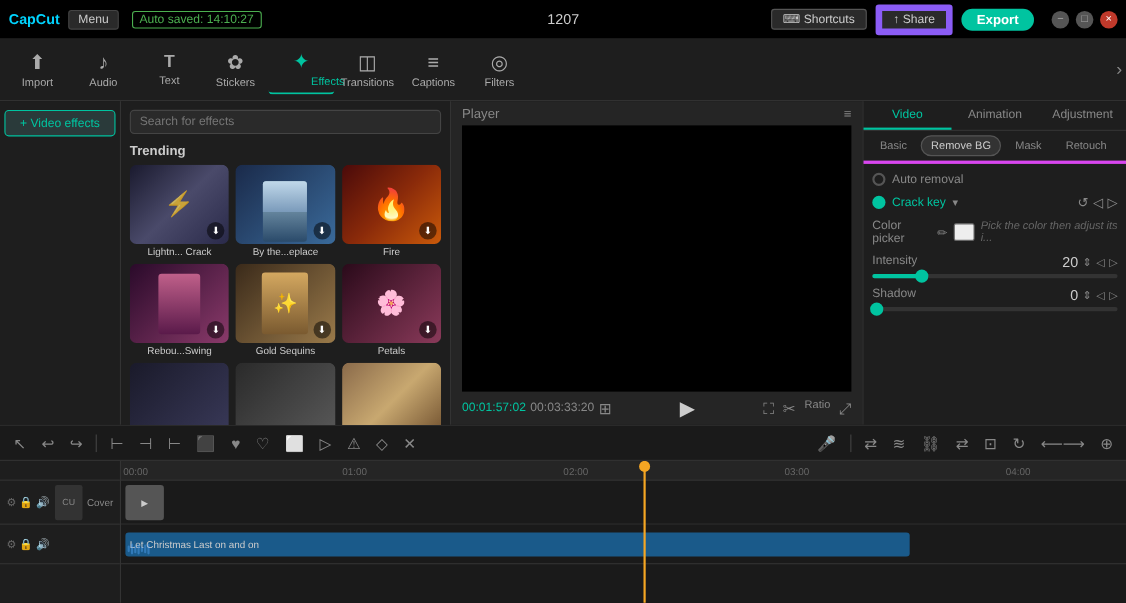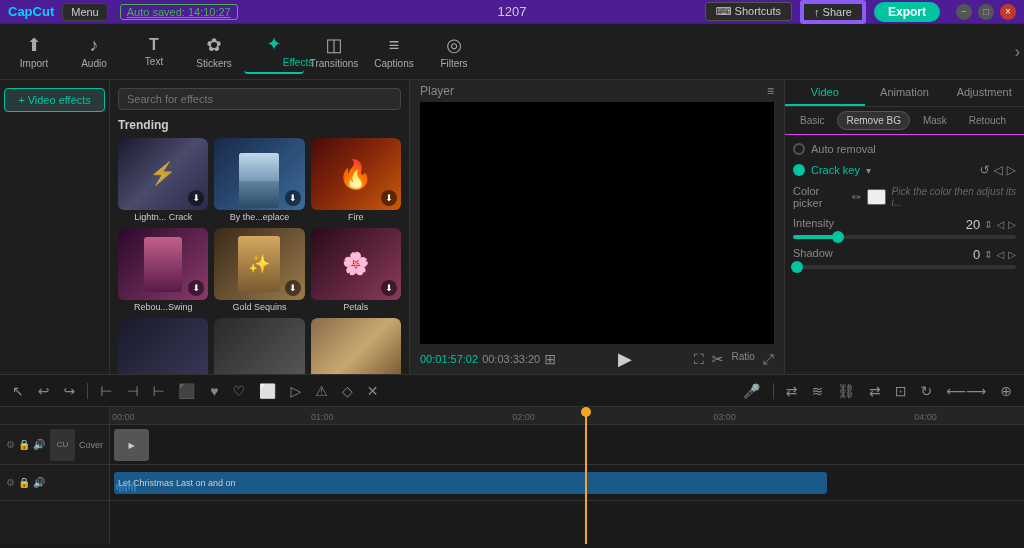--- a/index.html
+++ b/index.html
@@ -1,26 +1,26 @@
 <!DOCTYPE html>
 <html><head>
   <meta charset="utf-8">
   <style>
     * { box-sizing: border-box; margin: 0; padding: 0; }
     body { background: #1a1a1a; color: #ccc; font-family: 'Segoe UI', sans-serif; font-size: 12px; width: 1024px; height: 548px; overflow: hidden; }
 
     
-    .top-bar { display: flex; align-items: center; background: #4c1d95; height: 24px; padding: 0 8px; border-bottom: 1px solid #333; }
+    .top-bar { display: flex; align-items: center; background: #000000; height: 36px; padding: 0 8px; border-bottom: 1px solid #333; }
     .logo { color: #00d4ff; font-weight: bold; font-size: 13px; margin-right: 8px; }
     .menu-btn { background: #2a2a2a; border: 1px solid #444; color: #ccc; padding: 2px 8px; border-radius: 3px; cursor: pointer; font-size: 11px; margin-right: 12px; }
-    .auto-saved { color: #4caf50; font-size: 11px; border: 1px solid #4caf50; padding: 1px 6px; border-radius: 3px; margin-right: auto; text-decoration: underline; }
+    .auto-saved { color: #4caf50; font-size: 11px; border: 1px solid #4caf50; padding: 1px 6px; border-radius: 3px; margin-right: auto; }
     .title-center { position: absolute; left: 50%; transform: translateX(-50%); color: #ccc; font-size: 13px; }
     .top-right { display: flex; align-items: center; gap: 8px; margin-left: auto; }
     .shortcuts-btn { background: #2a2a2a; border: 1px solid #555; color: #ccc; padding: 2px 10px; border-radius: 3px; cursor: pointer; font-size: 11px; }
-    .share-btn { background: #2a2a2a; border: 4px solid #8b5cf6; color: #ccc; padding: 2px 10px; border-radius: 3px; cursor: pointer; font-size: 11px; }
+    .share-btn { background: #2a2a2a; border: 6px solid #8b5cf6; color: #ccc; padding: 2px 10px; border-radius: 3px; cursor: pointer; font-size: 11px; }
     .export-btn { background: #00c4a0; border: none; color: #fff; padding: 3px 14px; border-radius: 14px; cursor: pointer; font-size: 12px; font-weight: bold; }
     .win-controls { display: flex; gap: 6px; margin-left: 8px; }
     .win-btn { width: 16px; height: 16px; border-radius: 50%; border: none; cursor: pointer; font-size: 10px; display: flex; align-items: center; justify-content: center; background: #555; color: #aaa; }
 
     
     .toolbar { display: flex; align-items: center; background: #1e1e1e; height: 56px; padding: 0 4px; border-bottom: 1px solid #333; }
     .tool-item { display: flex; flex-direction: column; align-items: center; justify-content: center; width: 60px; padding: 4px; cursor: pointer; border-radius: 4px; color: #aaa; font-size: 10px; }
     .tool-item.active { color: #00c4a0; }
     .tool-icon { font-size: 18px; margin-bottom: 2px; }
     .tool-more { color: #888; font-size: 16px; margin-left: auto; cursor: pointer; }
@@ -64,21 +64,21 @@
     .player-time { color: #00c4a0; font-size: 11px; }
     .player-duration { color: #888; font-size: 11px; }
     .play-btn { color: #ccc; font-size: 18px; cursor: pointer; }
     .player-icons { display: flex; gap: 8px; color: #888; font-size: 14px; }
 
     
     .right-panel { width: 240px; background: #1e1e1e; border-left: 1px solid #333; display: flex; flex-direction: column; }
     .right-tabs { display: flex; border-bottom: 1px solid #333; }
     .right-tab { flex: 1; text-align: center; padding: 6px 0; font-size: 11px; cursor: pointer; color: #888; border-bottom: 2px solid transparent; }
     .right-tab.active { color: #00c4a0; border-bottom: 2px solid #00c4a0; }
-    .sub-tabs { display: flex; padding: 4px 6px; gap: 4px; border-bottom: 1px solid #d946ef; }
+    .sub-tabs { display: flex; padding: 4px 6px; gap: 4px; border-bottom: 3px solid #d946ef; }
     .sub-tab { padding: 3px 8px; border-radius: 12px; font-size: 10px; cursor: pointer; color: #888; border: 1px solid transparent; }
     .sub-tab.active { background: #333; color: #ccc; border-color: #555; }
     .panel-content { padding: 8px; flex: 1; overflow-y: auto; }
     .option-row { display: flex; align-items: center; margin-bottom: 8px; gap: 6px; }
     .option-label { font-size: 11px; color: #888; }
     .radio-circle { width: 12px; height: 12px; border-radius: 50%; border: 2px solid #555; display: inline-block; }
     .check-circle { width: 12px; height: 12px; border-radius: 50%; background: #00c4a0; display: inline-block; }
     .chroma-row { display: flex; align-items: center; justify-content: space-between; margin-bottom: 8px; }
     .chroma-label { font-size: 11px; color: #00c4a0; }
     .chroma-icons { display: flex; gap: 4px; color: #888; font-size: 12px; }

